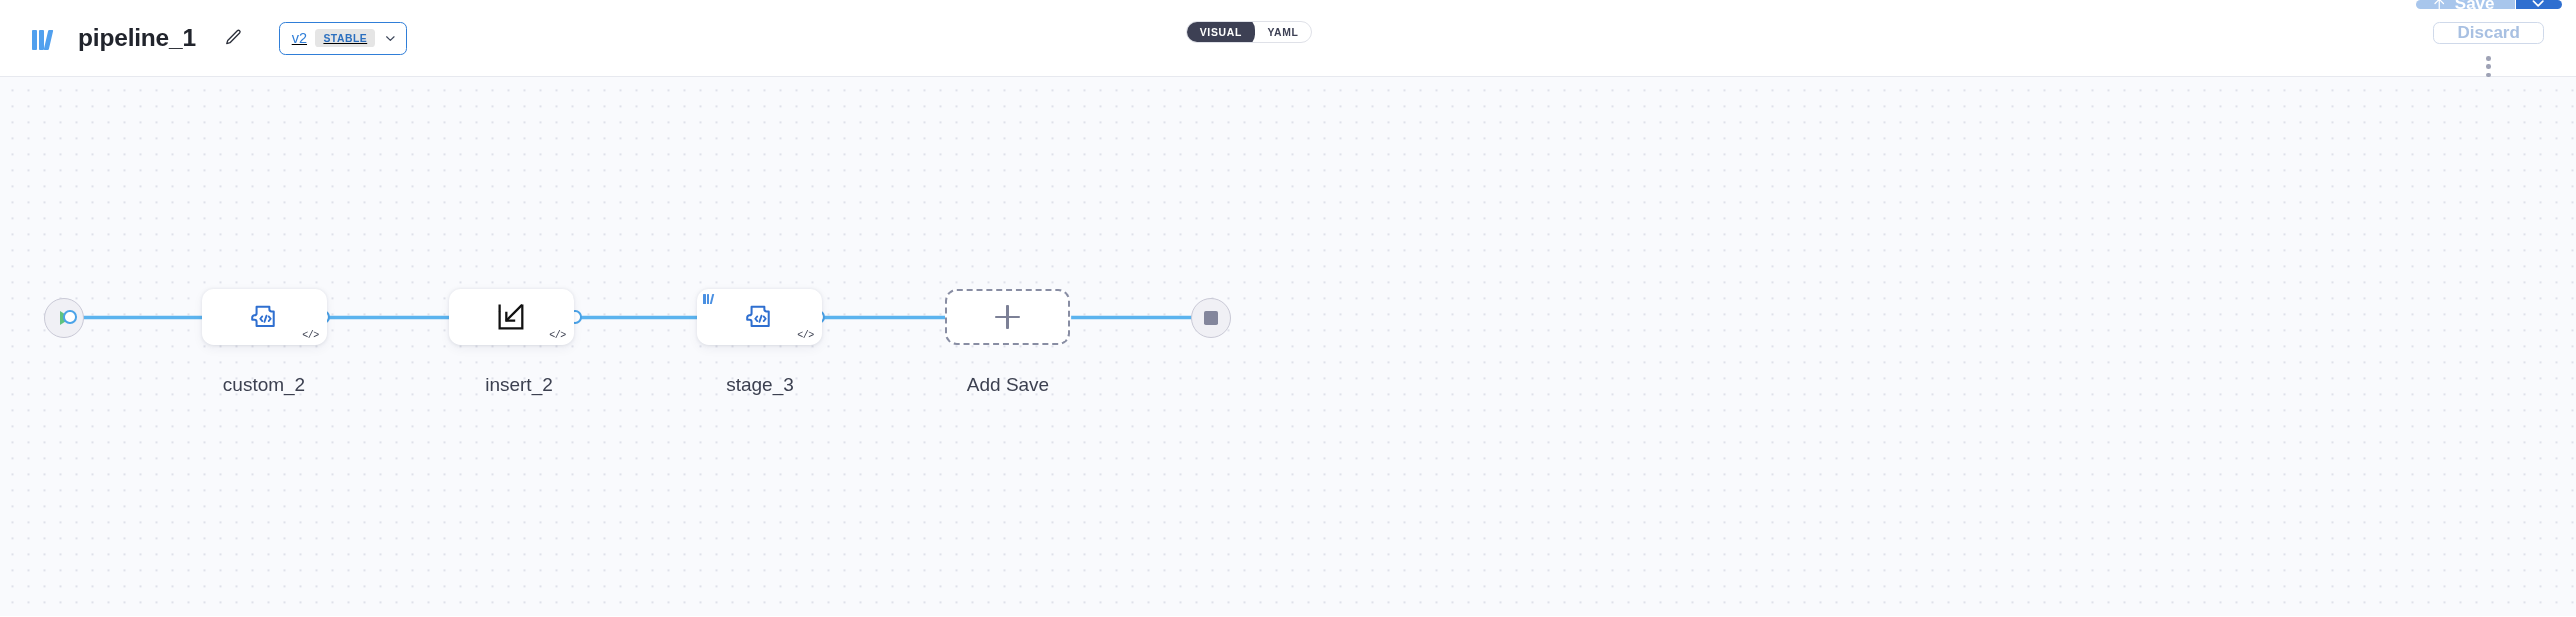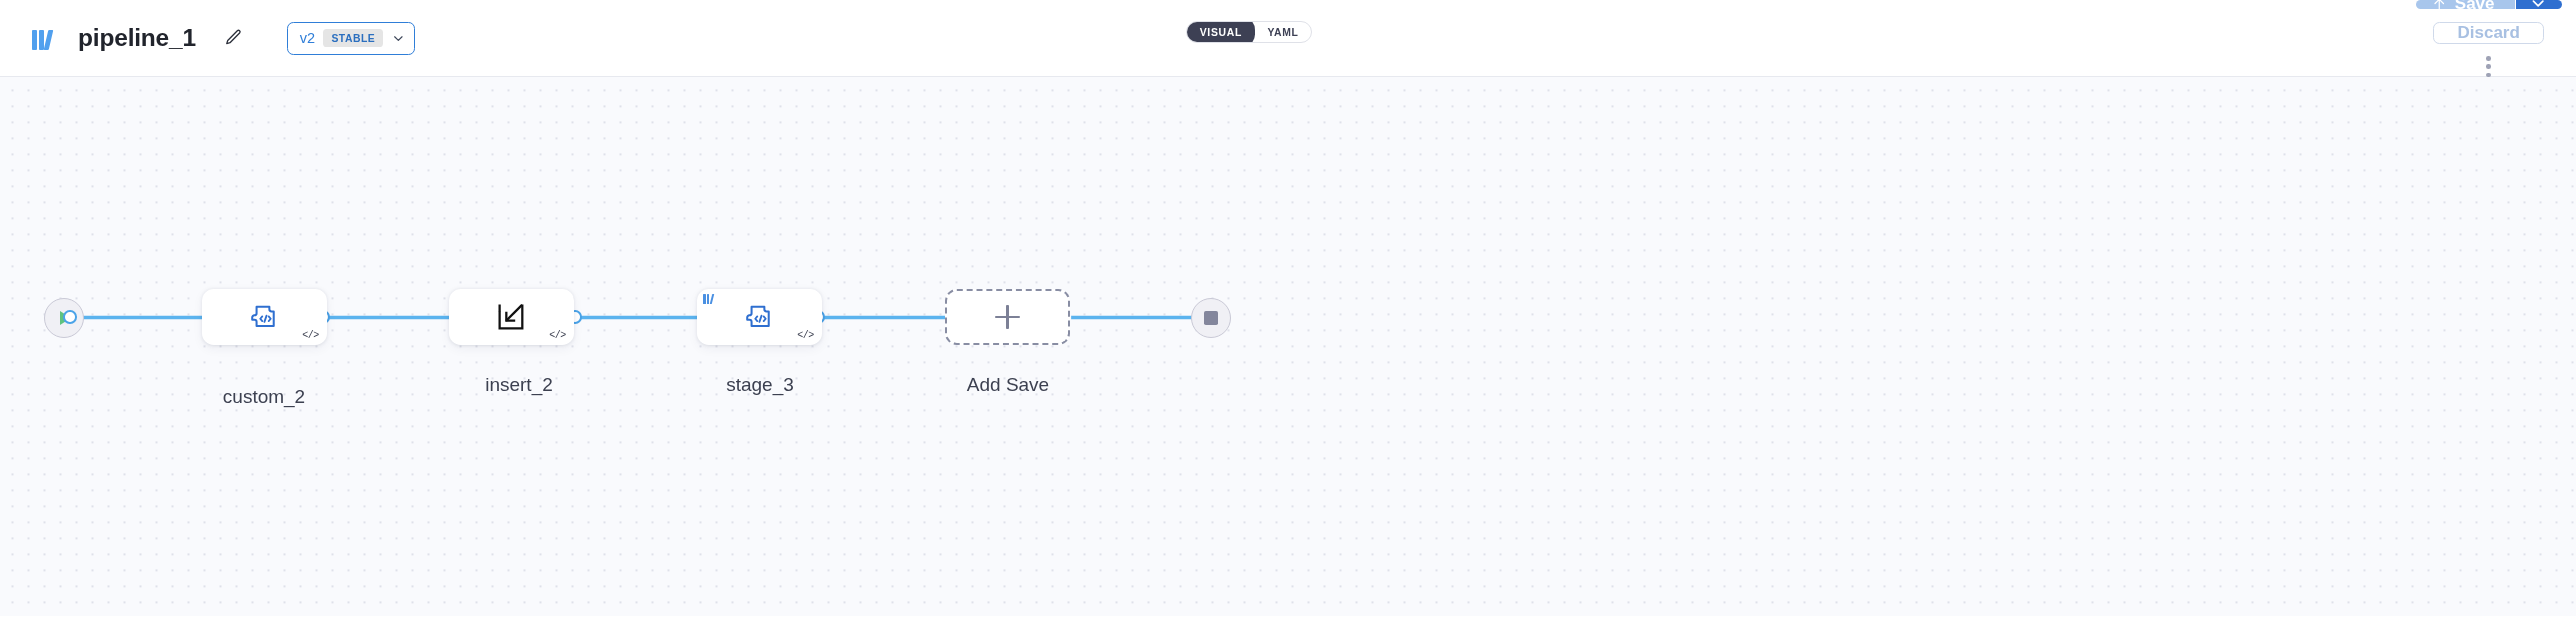--- a/index.html
+++ b/index.html
@@ -54,30 +54,31 @@
 
   .edit-pencil {
     width: 36px; height: 36px;
     margin-left: 11px;
     display: flex; align-items: center; justify-content: center;
     cursor: pointer;
     border-radius: 5.4px;
   }
 
   .version-select {
-    margin-left: 28px;
+    margin-left: 20px;
     height: 33px;
     border: 0.9px solid #2f7ed8;
     border-radius: 6.4px;
     display: flex;
     align-items: center;
     padding: 0 8.2px 0 11.8px;
     gap: 8.2px;
     cursor: pointer;
     background: #fff;
+    text-decoration: underline;
   }
   .version-num {
     font-size: 14.5px;
     color: #2f7ed8;
     font-weight: normal;
   }
   .version-badge {
     background: #e5e5e5;
     color: #2b6fbf;
     font-size: 10.4px;
@@ -385,21 +386,21 @@
       <div class="node-ico">
         <svg width="31" height="31" viewBox="0 0 32 32" fill="none" stroke="#2f6fd0" stroke-width="2.1" stroke-linejoin="round" stroke-linecap="round">
           <path d="M11.5 5.5h9v2.6c0 1.2 1 2.2 2.2 2.2h2.3v15H7.3v-4.3c0-1.2-1-2.2-2.2-2.2H2.8v-2.3c0-1.2 1-2.2 2.2-2.2h.1c1.2 0 2.2-1 2.2-2.2V5.5z"></path>
           <path d="M13.2 15.4l-2.1 2.4 2.1 2.4" stroke-width="1.9"></path>
           <path d="M19.8 15.4l2.1 2.4-2.1 2.4" stroke-width="1.9"></path>
           <path d="M17.6 14.6l-2.2 6.4" stroke-width="1.9"></path>
         </svg>
       </div>
       <div class="node-badge">&lt;/&gt;</div>
     </div>
-    <div class="node-label" style="left:146px; top:309px;">custom_2</div>
+    <div class="node-label" style="left:146px; top:297px;">custom_2</div>
 
     <div class="node" style="left:449px; top:212px;">
       <div class="node-ico">
         <svg width="33" height="33" viewBox="0 0 32 32" fill="none" stroke="#111111" stroke-width="2.2" stroke-linejoin="miter" stroke-linecap="square">
           <polyline points="26,5 26,27 4,27 4,12"></polyline>
           <polyline points="4,5 16,5" stroke="none"></polyline>
           <line x1="25" y1="5" x2="11" y2="19"></line>
           <polyline points="18,19.5 10.5,19.5 10.5,12"></polyline>
           <line x1="4" y1="5" x2="4" y2="10"></line>
         </svg>

